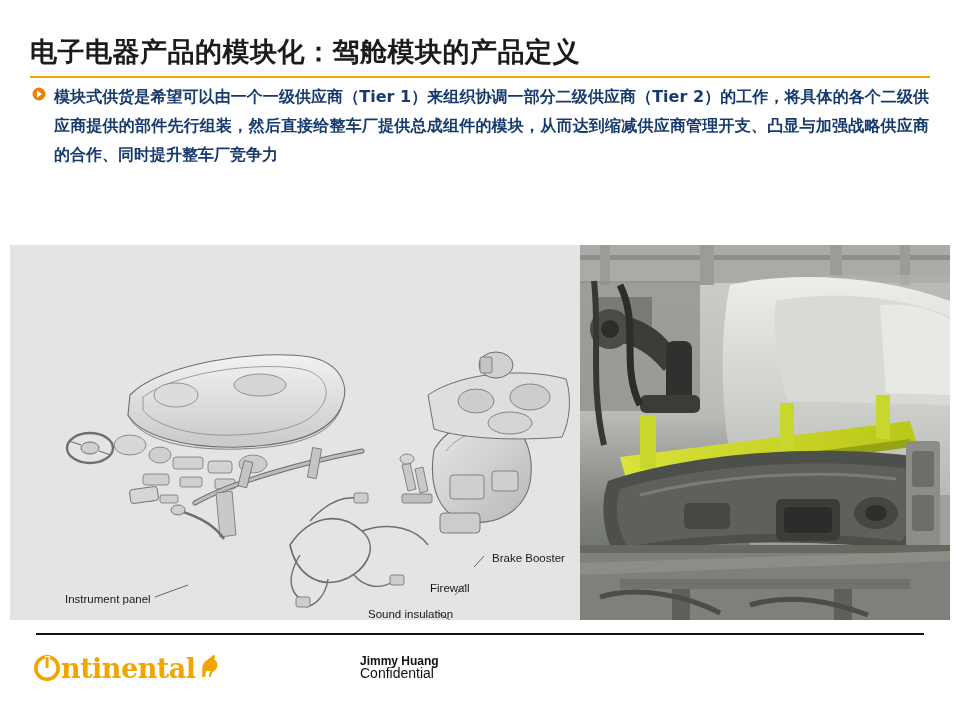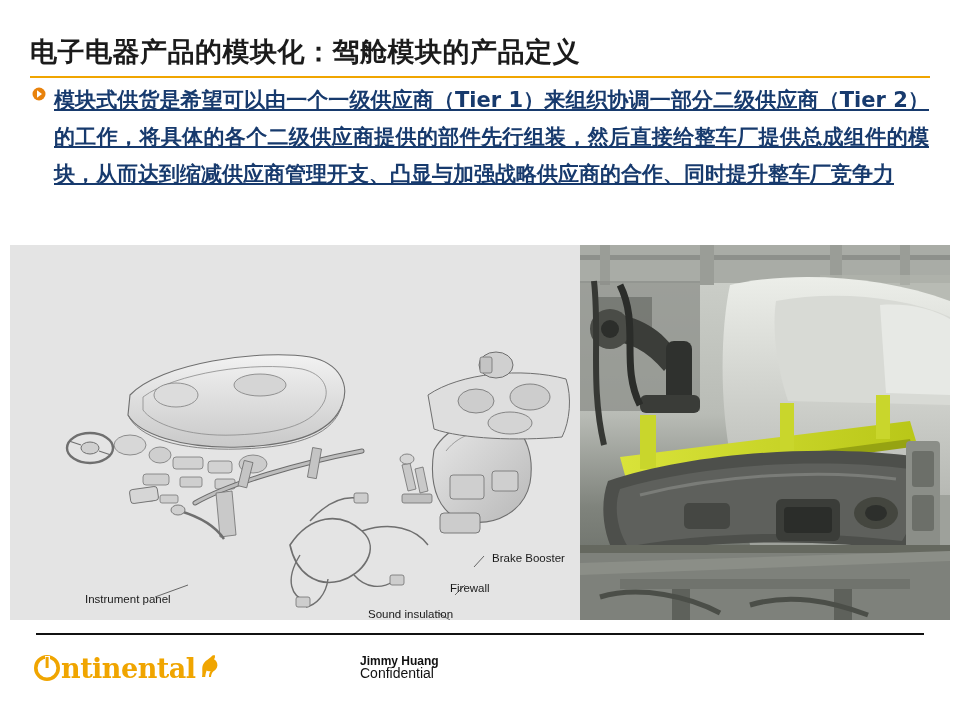--- a/index.html
+++ b/index.html
@@ -56,27 +56,26 @@
     width: 14px;
     height: 14px;
     margin-top: 5px;
     margin-right: 8px;
     flex: 0 0 auto;
     position: relative;
   }
   .bullet-marker svg { display: block; }
   .bullet-text {
     font-family: "DejaVu Sans", sans-serif;
-    font-size: 21px;
-    line-height: 37px;
+    font-size: 16px;
+    line-height: 29px;
     color: #173a6d;
     font-weight: bold;
     text-align: justify;
     width: 875px;
-    text-decoration: underline;
   }
   .subhead {
     position: absolute;
     left: 34px;
     top: 178px;
     font-family: "DejaVu Sans", sans-serif;
     font-size: 19px;
     font-weight: bold;
     color: #111111;
     letter-spacing: 0.3px;
@@ -265,22 +264,22 @@
         <line x1="96" y1="437" x2="112" y2="430" stroke="#444" stroke-width="0.8"></line>
         <line x1="233" y1="458" x2="250" y2="450" stroke="#444" stroke-width="0.8"></line>
         <line x1="216" y1="493" x2="230" y2="486" stroke="#444" stroke-width="0.8"></line>
         <line x1="474" y1="311" x2="464" y2="322" stroke="#444" stroke-width="0.8"></line>
         <line x1="455" y1="340" x2="445" y2="350" stroke="#444" stroke-width="0.8"></line>
         <line x1="427" y1="367" x2="440" y2="375" stroke="#444" stroke-width="0.8"></line>
         <line x1="393" y1="398" x2="404" y2="404" stroke="#444" stroke-width="0.8"></line>
       </svg>
 
       <div class="label" style="left:482px;top:307px;">Brake Booster</div>
-      <div class="label" style="left:440px;top:337px;">Firewall</div>
-      <div class="label" style="left:55px;top:348px;margin-left:20px;">Instrument panel</div>
+      <div class="label" style="left:420px;top:337px;">Firewall</div>
+      <div class="label" style="left:55px;top:348px;">Instrument panel</div>
       <div class="label" style="left:358px;top:363px;text-align:right;">Sound insulation</div>
       
       
       
       
       
       
       
       
       

